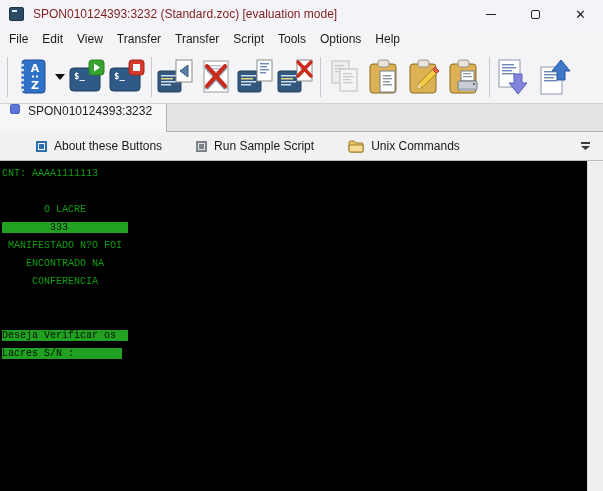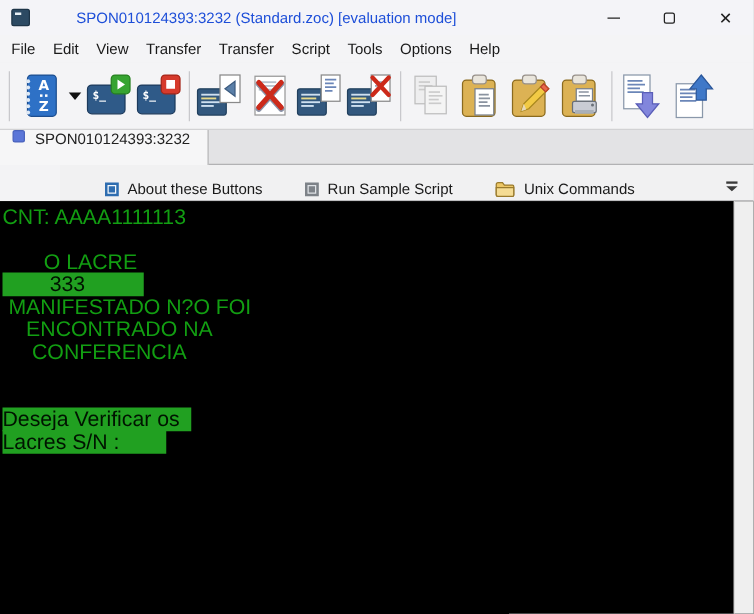--- a/index.html
+++ b/index.html
@@ -4,21 +4,21 @@
 <style>
   * { box-sizing: border-box; margin: 0; padding: 0; }
   html, body { width: 603px; height: 491px; }
   body { font-family: "Liberation Sans", sans-serif; font-size: 12px; color: #1a1a1a; }
   .window { width: 603px; height: 491px; display: flex; flex-direction: column; background: #f3f3f5; overflow: hidden; }
 
   
   .titlebar { height: 28px; display: flex; align-items: center; background: #f4f4f8; flex: 0 0 auto; }
   .app-icon { width: 15px; height: 14px; margin: 0 9px 0 9px; background: #2c4a63; border-radius: 2px; position: relative; border: 1px solid #1d3447; }
   .app-icon::before { content: ""; position: absolute; left: 2px; top: 2px; width: 5px; height: 2px; background: #e8f0f5; }
-  .title-text { flex: 1 1 auto; white-space: nowrap; overflow: hidden; font-size: 12px; color: #1d4ed8; margin-left: 28px; }
+  .title-text { flex: 1 1 auto; white-space: nowrap; overflow: hidden; font-size: 12px; color: #7f1d1d; }
   .win-btn { width: 45px; height: 28px; display: flex; align-items: center; justify-content: center; color: #222; }
   .glyph-min { width: 10px; height: 1px; background: #222; }
   .glyph-max { width: 9px; height: 9px; border: 1px solid #222; border-radius: 2px; }
   .glyph-close { font-size: 13px; line-height: 1; }
 
   
   .menubar { height: 22px; display: flex; align-items: center; padding-left: 2px; background: #f4f4f6; flex: 0 0 auto; }
   .menu-item { padding: 3px 7px; white-space: nowrap; border-radius: 3px; }
 
   
@@ -30,31 +30,31 @@
   .dd-arrow { width: 0; height: 0; border-left: 5px solid transparent; border-right: 5px solid transparent; border-top: 6px solid #111; }
 
   
   .tabstrip { height: 28px; display: flex; align-items: stretch; background: #e3e3e5; flex: 0 0 auto; }
   .tab { display: flex; gap: 8px; padding: 0 14px 0 10px; background: #f6f6f7; border-right: 1px solid #b4b4b6; min-width: 158px; }
   .tab-icon { width: 10px; height: 10px; background: #5b76d8; border: 1px solid #4a63bd; border-radius: 2px; }
   .tab-label { font-size: 12px; color: #222; white-space: nowrap; }
   .tab-filler { flex: 1 1 auto; border-bottom: 1px solid #b2b2b4; }
 
   
-  .buttonbar { height: 29px; display: flex; align-items: flex-end; background: #f1f1f2; border-bottom: 1px solid #bcbcbe; padding: 0 8px 0 32px; gap: 26px; flex: 0 0 auto; margin-left: 48px; }
+  .buttonbar { height: 29px; display: flex; align-items: center; background: #f1f1f2; border-bottom: 1px solid #bcbcbe; padding: 0 8px 0 32px; gap: 26px; flex: 0 0 auto; }
   .bb-btn { display: flex; align-items: center; gap: 7px; white-space: nowrap; padding: 2px 4px; border-radius: 3px; }
   .sq-icon { width: 11px; height: 11px; background: #2e6db0; box-shadow: inset 0 0 0 2px #2e6db0, inset 0 0 0 3px #f4f8fc; flex: 0 0 auto; }
   .sq-icon.gray { background: #7d8288; box-shadow: inset 0 0 0 2px #7d8288, inset 0 0 0 3px #dfe2e6; }
   .bb-spacer { flex: 1 1 auto; }
   .overflow-btn { display: flex; align-items: center; justify-content: center; width: 20px; height: 22px; border-radius: 3px; }
 
   
   .terminal { flex: 1 1 auto; position: relative; background: #000; }
   .term-screen { position: absolute; left: 0; top: 0; right: 16px; bottom: 0; background: #000; padding: 4px 0 11px 2px; overflow: hidden;
-                 font-family: Liberation Sans, sans-serif; font-size: 17px; line-height: 18px; color: #129e12; white-space: pre; }
+                 font-family: Liberation Mono, monospace; font-size: 10px; line-height: 18px; color: #129e12; white-space: pre; }
   .term-line { height: 18px; }
   .term-line .hl { background: #21a021; color: #001400; }
   .scroll-gutter { position: absolute; right: 0; top: 0; bottom: 0; width: 16px; background: #efefef; border-left: 1px solid #d9d9d9; }
 
   svg { display: block; }
 </style>
 </head>
 <body>
 
 <div class="window">

